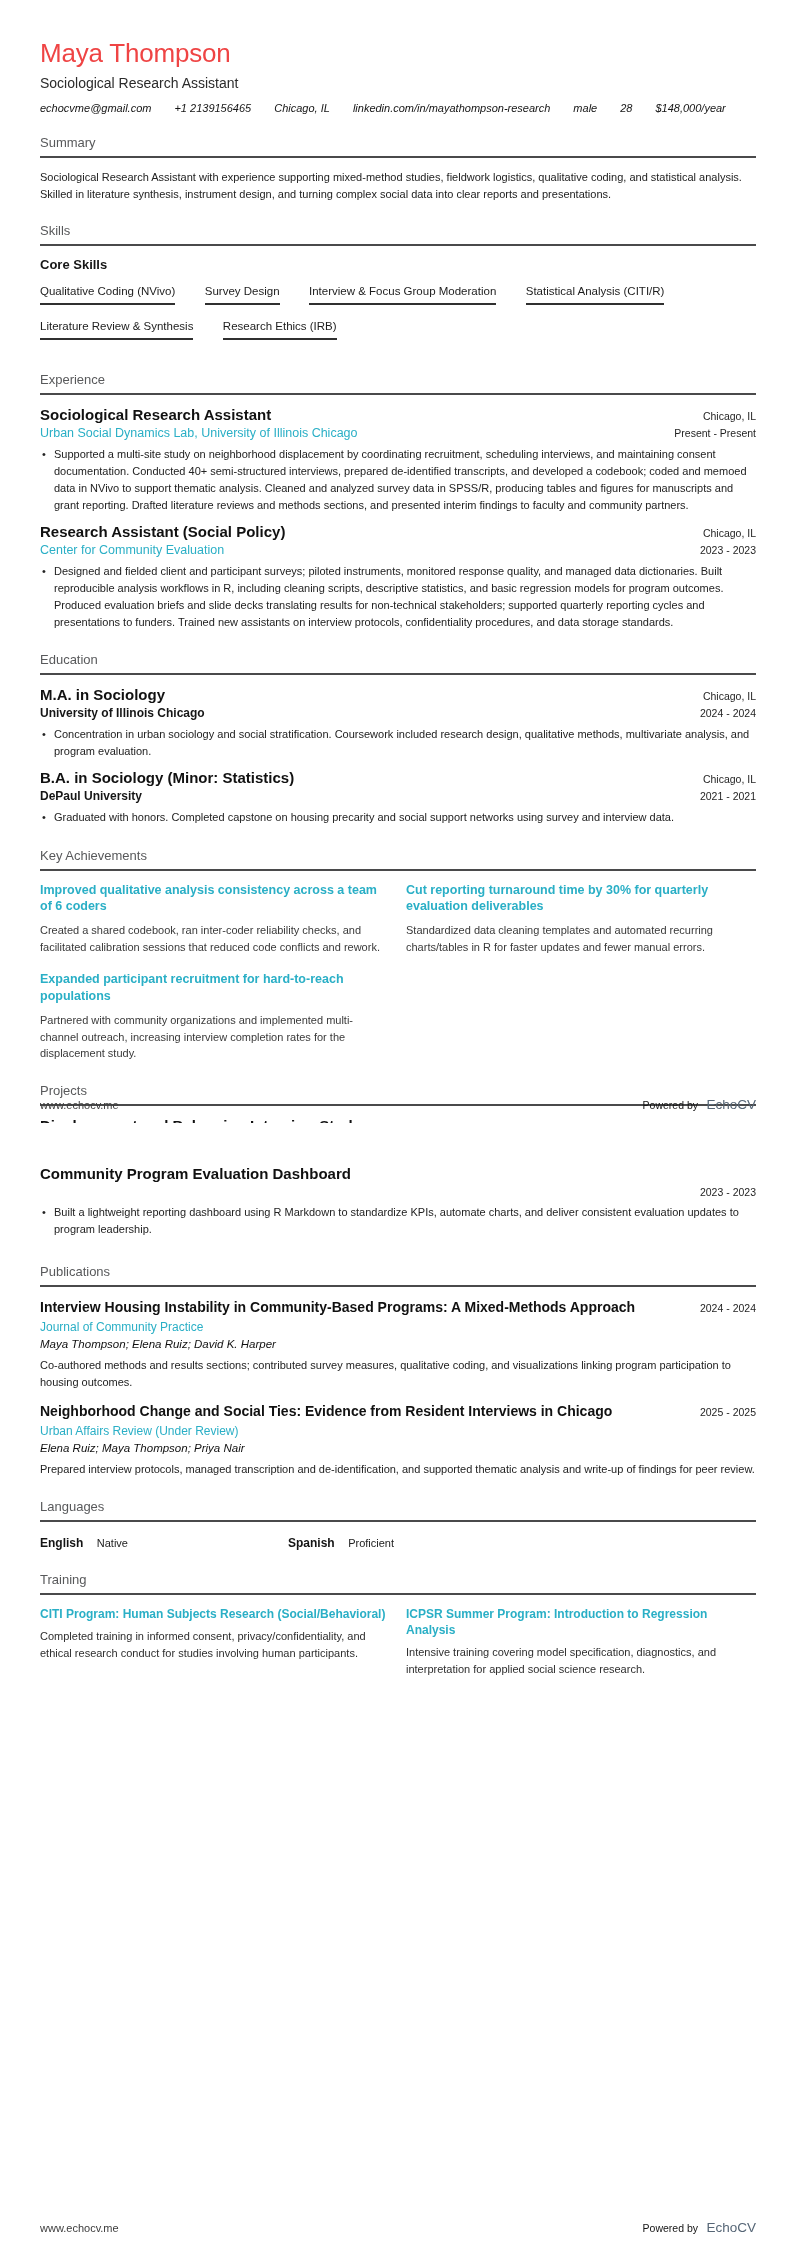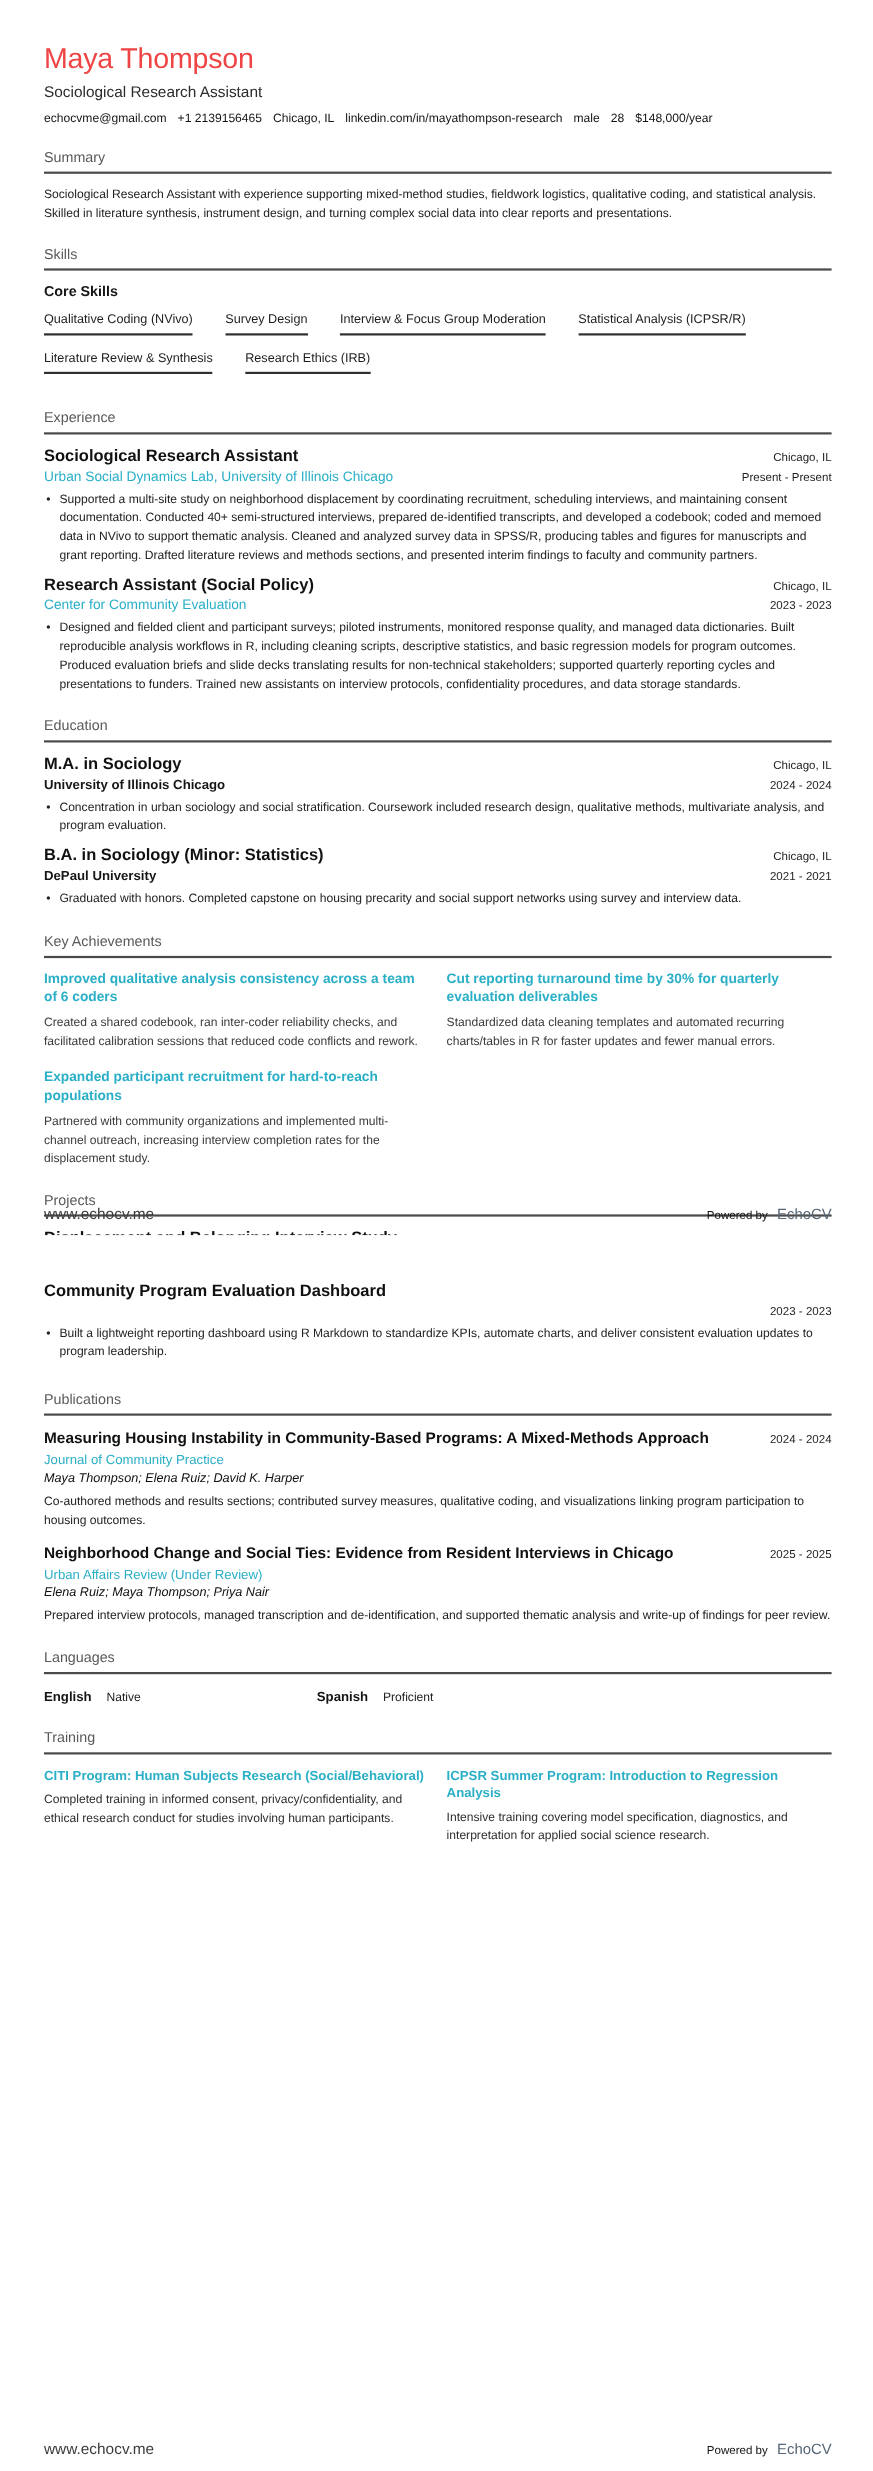--- a/index.html
+++ b/index.html
@@ -4,27 +4,27 @@
 <style>
   * { margin:0; padding:0; box-sizing:border-box; }
   html,body { background:#fff; }
   body {
     width:794px; height:2246px; margin:0 auto;
     font-family:"Liberation Sans","DejaVu Sans",sans-serif;
     color:#1f1f1f; -webkit-font-smoothing:antialiased;
   }
   .page { width:794px; height:1123px; position:relative; padding:38px 38px 0 40px; overflow:hidden; background:#fff; }
   .pagefoot { position:absolute; left:40px; right:38px; bottom:10px; display:flex; justify-content:space-between; align-items:baseline; }
-  .foot-site { font-size:14px; color:#3c3c3c; }
+  .foot-site { font-size:11px; color:#3c3c3c; }
   .foot-powered { font-size:10.5px; color:#141414; }
   .foot-brand { font-size:13.5px; color:#566676; font-weight:500; margin-left:4px; }
 
   .name { font-size:26px; font-weight:400; color:#ef4444; letter-spacing:-0.2px; }
   .subtitle { font-size:14px; color:#2b2b2b; margin-top:6px; }
-  .contact { display:flex; flex-wrap:wrap; gap:10px; margin-top:11px; font-size:11px; color:#141414; }
+  .contact { display:flex; flex-wrap:wrap; gap:23px; margin-top:11px; font-size:11px; color:#141414;font-style:italic; }
 
   .section { margin-top:21px; }
   .sec-label { font-size:13px; color:#58595b; }
   .sec-rule { height:2px; background:#4a4a4b; margin-top:6px; }
   .sec-body { margin-top:11px; }
 
   .para { font-size:11px; line-height:1.5; color:#222; }
 
   .group-title { font-size:13px; font-weight:700; color:#161616; }
   .chips { margin-top:9px; }
@@ -90,21 +90,21 @@
 
   <div class="section">
     <div class="sec-label">Skills</div>
     <div class="sec-rule"></div>
     <div class="sec-body">
       <div class="group-title">Core Skills</div>
       <div class="chips">
         <span class="chip">Qualitative Coding (NVivo)</span>
         <span class="chip">Survey Design</span>
         <span class="chip">Interview &amp; Focus Group Moderation</span>
-        <span class="chip">Statistical Analysis (ICPSR/R)</span>
+        <span class="chip">Statistical Analysis (CITI/R)</span>
         <span class="chip">Literature Review &amp; Synthesis</span>
         <span class="chip">Research Ethics (IRB)</span>
       </div>
     </div>
   </div>
 
   <div class="section">
     <div class="sec-label">Experience</div>
     <div class="sec-rule"></div>
     <div class="sec-body">
@@ -225,21 +225,21 @@
     </div>
   </div>
 
   <div class="section" style="margin-top:26px;">
     <div class="sec-label">Publications</div>
     <div class="sec-rule"></div>
     <div class="sec-body">
 
       <div class="pub">
         <div class="row">
-          <div class="pub-title">Measuring Housing Instability in Community-Based Programs: A Mixed-Methods Approach</div>
+          <div class="pub-title">Interview Housing Instability in Community-Based Programs: A Mixed-Methods Approach</div>
           <div class="emeta">2024 - 2024</div>
         </div>
         <div class="pub-journal">Journal of Community Practice</div>
         <div class="pub-authors">Maya Thompson; Elena Ruiz; David K. Harper</div>
         <div class="pub-desc">Co-authored methods and results sections; contributed survey measures, qualitative coding, and visualizations linking program participation to housing outcomes.</div>
       </div>
 
       <div class="pub">
         <div class="row">
           <div class="pub-title">Neighborhood Change and Social Ties: Evidence from Resident Interviews in Chicago</div>

